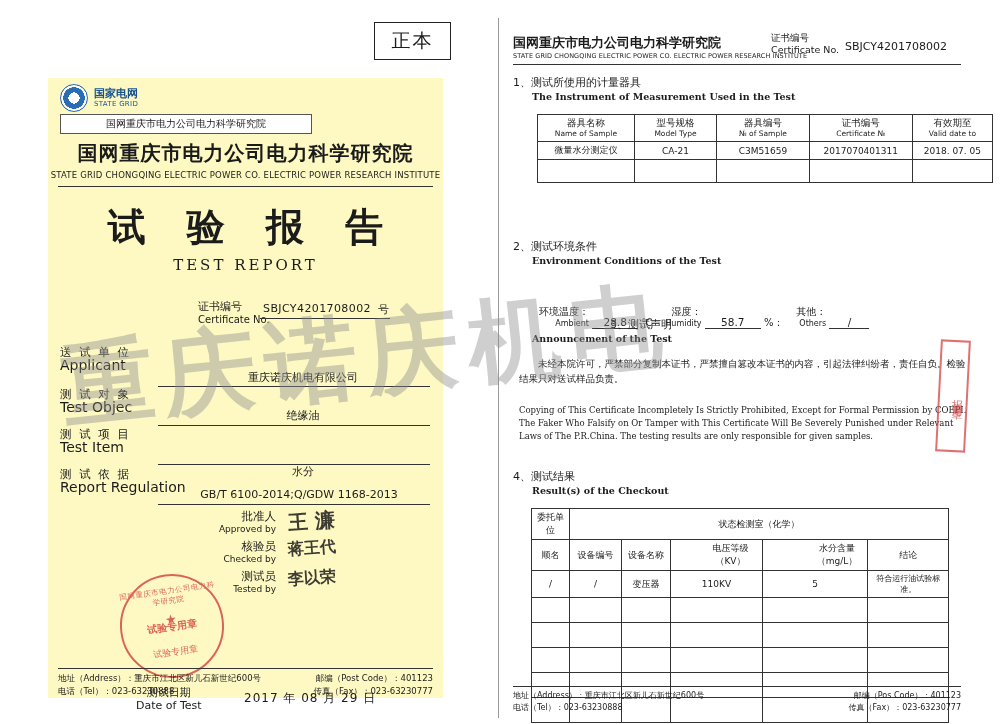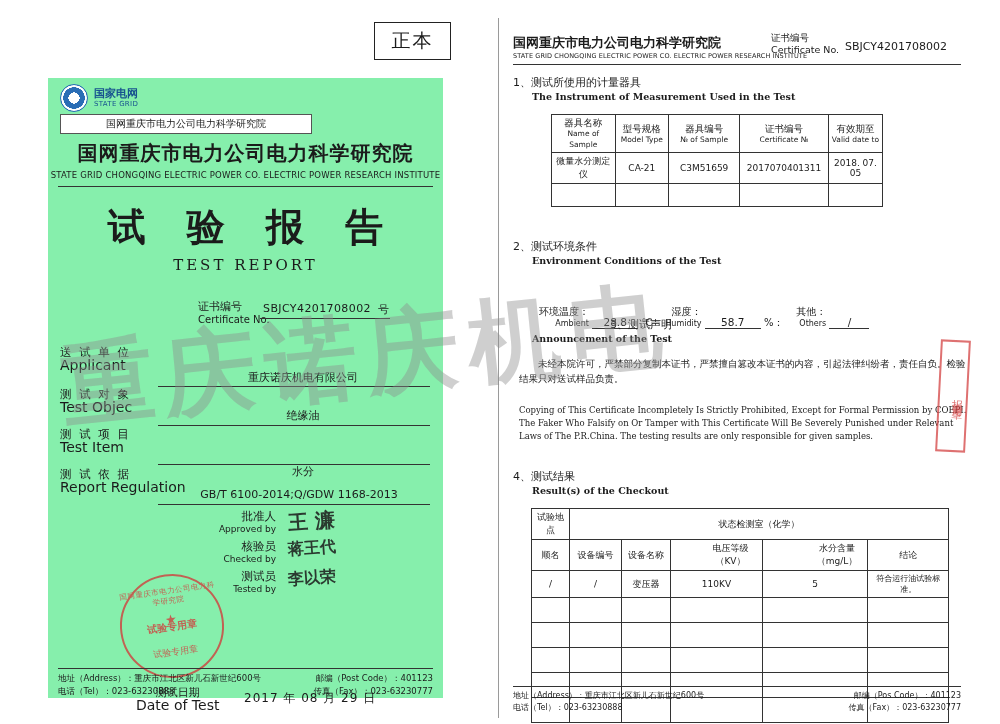--- a/index.html
+++ b/index.html
@@ -16,21 +16,21 @@
   
   .zhengben{
     position:absolute;left:374px;top:22px;width:75px;height:36px;
     border:1.5px solid #222;display:flex;align-items:center;justify-content:center;
     font-size:19px;letter-spacing:2px;font-family:"DejaVu Sans","Liberation Sans",sans-serif;
   }
 
   
   .left{
     position:absolute;left:48px;top:78px;width:395px;height:620px;
-    background:#86efac;
+    background:#fef9c3;
   }
   .logo-row{position:absolute;left:12px;top:6px;display:flex;align-items:center;gap:6px;}
   .logo-mark{
     width:26px;height:26px;border-radius:50%;
     background:radial-gradient(circle at 50% 50%,#fff 0 30%,#2a6db5 31% 58%,#fff 59% 70%,#2a6db5 71% 100%);
     border:1px solid #2a6db5;
   }
   .logo-txt-cn{font-size:11px;line-height:12px;color:#17528f;font-weight:bold;}
   .logo-txt-en{font-size:7px;line-height:8px;color:#17528f;letter-spacing:.3px;}
   .inst-line{
@@ -239,21 +239,21 @@
 
     <div class="redstamp">
       <div class="arc">国网重庆市电力公司电力科学研究院</div>
       <div class="star">★</div>
       <div class="mid">试验专用章</div>
       <div class="bot">试验专用章</div>
     </div>
 
     <div class="date-label">
       <div style="font-size:11px;">测试日期</div>
-      <div style="font-size:14px;">Date of Test</div>
+      <div style="font-size:11px;">Date of Test</div>
     </div>
     <div class="date-val">2017 年 08 月 29 日</div>
 
     <div class="foot">
       <div class="r">
         <span>
           <span>地址（Address）：</span><span>重庆市江北区新儿石新世纪600号</span>
         </span>
         <span>
           <span>邮编（Post Code）：</span><span>401123</span>
@@ -279,21 +279,21 @@
       <div>Certificate No.</div>
     </div>
     <div class="r-cert-val">SBJCY4201708002</div>
     <div class="r-rule"></div>
 
     <div class="sec" style="left:14px;top:58px;">
       <div><span>1、</span><span>测试所使用的计量器具</span></div>
       <div class="en" style="margin-left:19px;">The Instrument of Measurement Used in the Test</div>
     </div>
 
-    <table class="t" style="left:52px;top:96px;width:332px;">
+    <table class="t" style="left:38px;top:96px;width:456px;">
       <tbody>
           <tr>
         <td class="h" style="width:90px;">
           <span class="cn">器具名称</span>
           <span class="en">Name of Sample</span>
         </td>
         <td class="h" style="width:76px;">
           <span class="cn">型号规格</span>
           <span class="en">Model Type</span>
         </td>
@@ -364,21 +364,21 @@
     <div class="vstamp">报告专用章</div>
 
     <div class="sec" style="left:14px;top:452px;">
       <div><span>4、</span><span>测试结果</span></div>
       <div class="en" style="margin-left:19px;">Result(s) of the Checkout</div>
     </div>
 
     <table class="t" style="left:32px;top:490px;width:418px;">
       <tbody>
       <tr>
-        <td style="height:20px;">试验地点</td>
+        <td style="height:20px;">委托单位</td>
         <td colspan="5">状态检测室（化学）</td>
       </tr>
       <tr>
         <td style="height:22px;width:46px;">顺名</td>
         <td style="width:66px;">设备编号</td>
         <td style="width:62px;">设备名称</td>
         <td style="width:74px;padding-left:29px;">电压等级（KV）</td>
         <td style="width:66px;padding-left:45px;">水分含量（mg/L）</td>
         <td style="width:104px;">结论</td>
       </tr>

